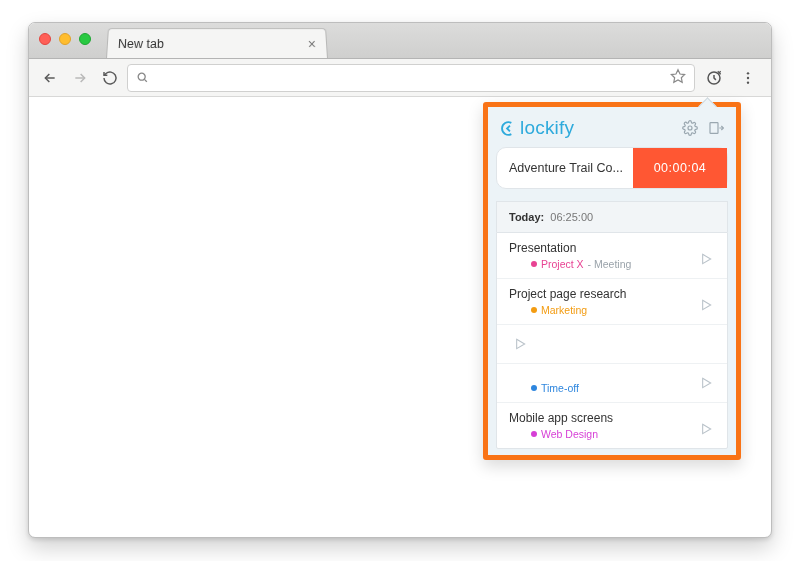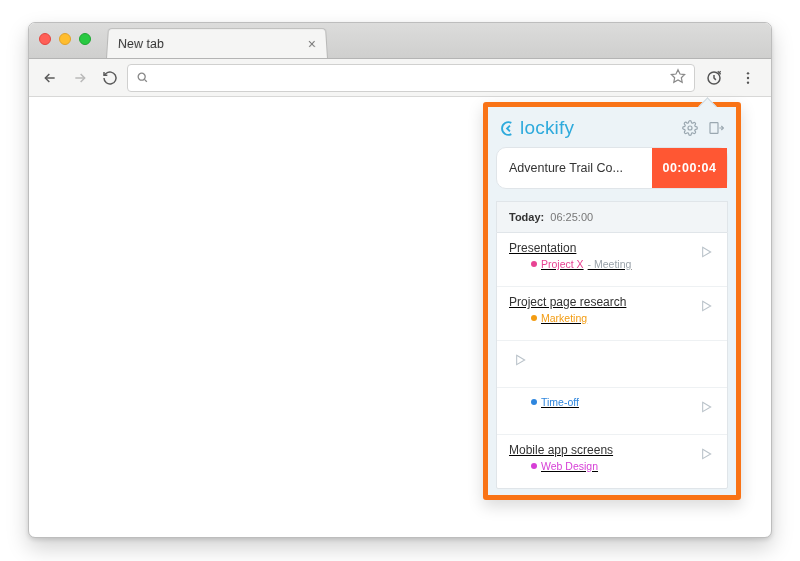--- a/index.html
+++ b/index.html
@@ -162,24 +162,24 @@
   .timer-desc {
     font-size:12.5px;
     color:#333;
     flex:1;
     white-space:nowrap;
     overflow:hidden;
     text-overflow:ellipsis;
   }
   .timer-btn {
     height:100%;
-    width:75px;
+    width:94px;
     background:#ff5733;
     color:#fff;
-    font-weight:700;
+    font-weight:400;
     font-size:12.5px;
     display:flex;
     align-items:center;
     justify-content:center;
     letter-spacing:0.5px;
   }
   .stats {
     margin: 12px 8px 0 8px;
     background:#f2f5f7;
     border:1px solid #e0e5e9;
@@ -193,24 +193,23 @@
   .stats .lbl { font-weight:600; color:#333; }
   .stats .val { color:#777; margin-left:3px; }
   .entries {
     margin: 0 8px;
     border:1px solid #e0e5e9;
     border-radius: 0 0 2px 2px;
     background:#fff;
   }
   .entry {
     display:flex;
-    align-items:flex-start;
-    padding: 8px 10px 16px 12px;
+    align-items:flex-end;
+    padding: 8px 10px 8px 12px;
     border-bottom:1px solid #eef1f3;
-    text-decoration:underline;
   }
   .entry:last-child { border-bottom:none; }
   .entry-main { flex:1; min-width:0; }
   .entry-title {
     font-size:12px;
     color:#333;
     margin-bottom:3px;
   }
   .entry-meta {
     font-size:10.5px;

